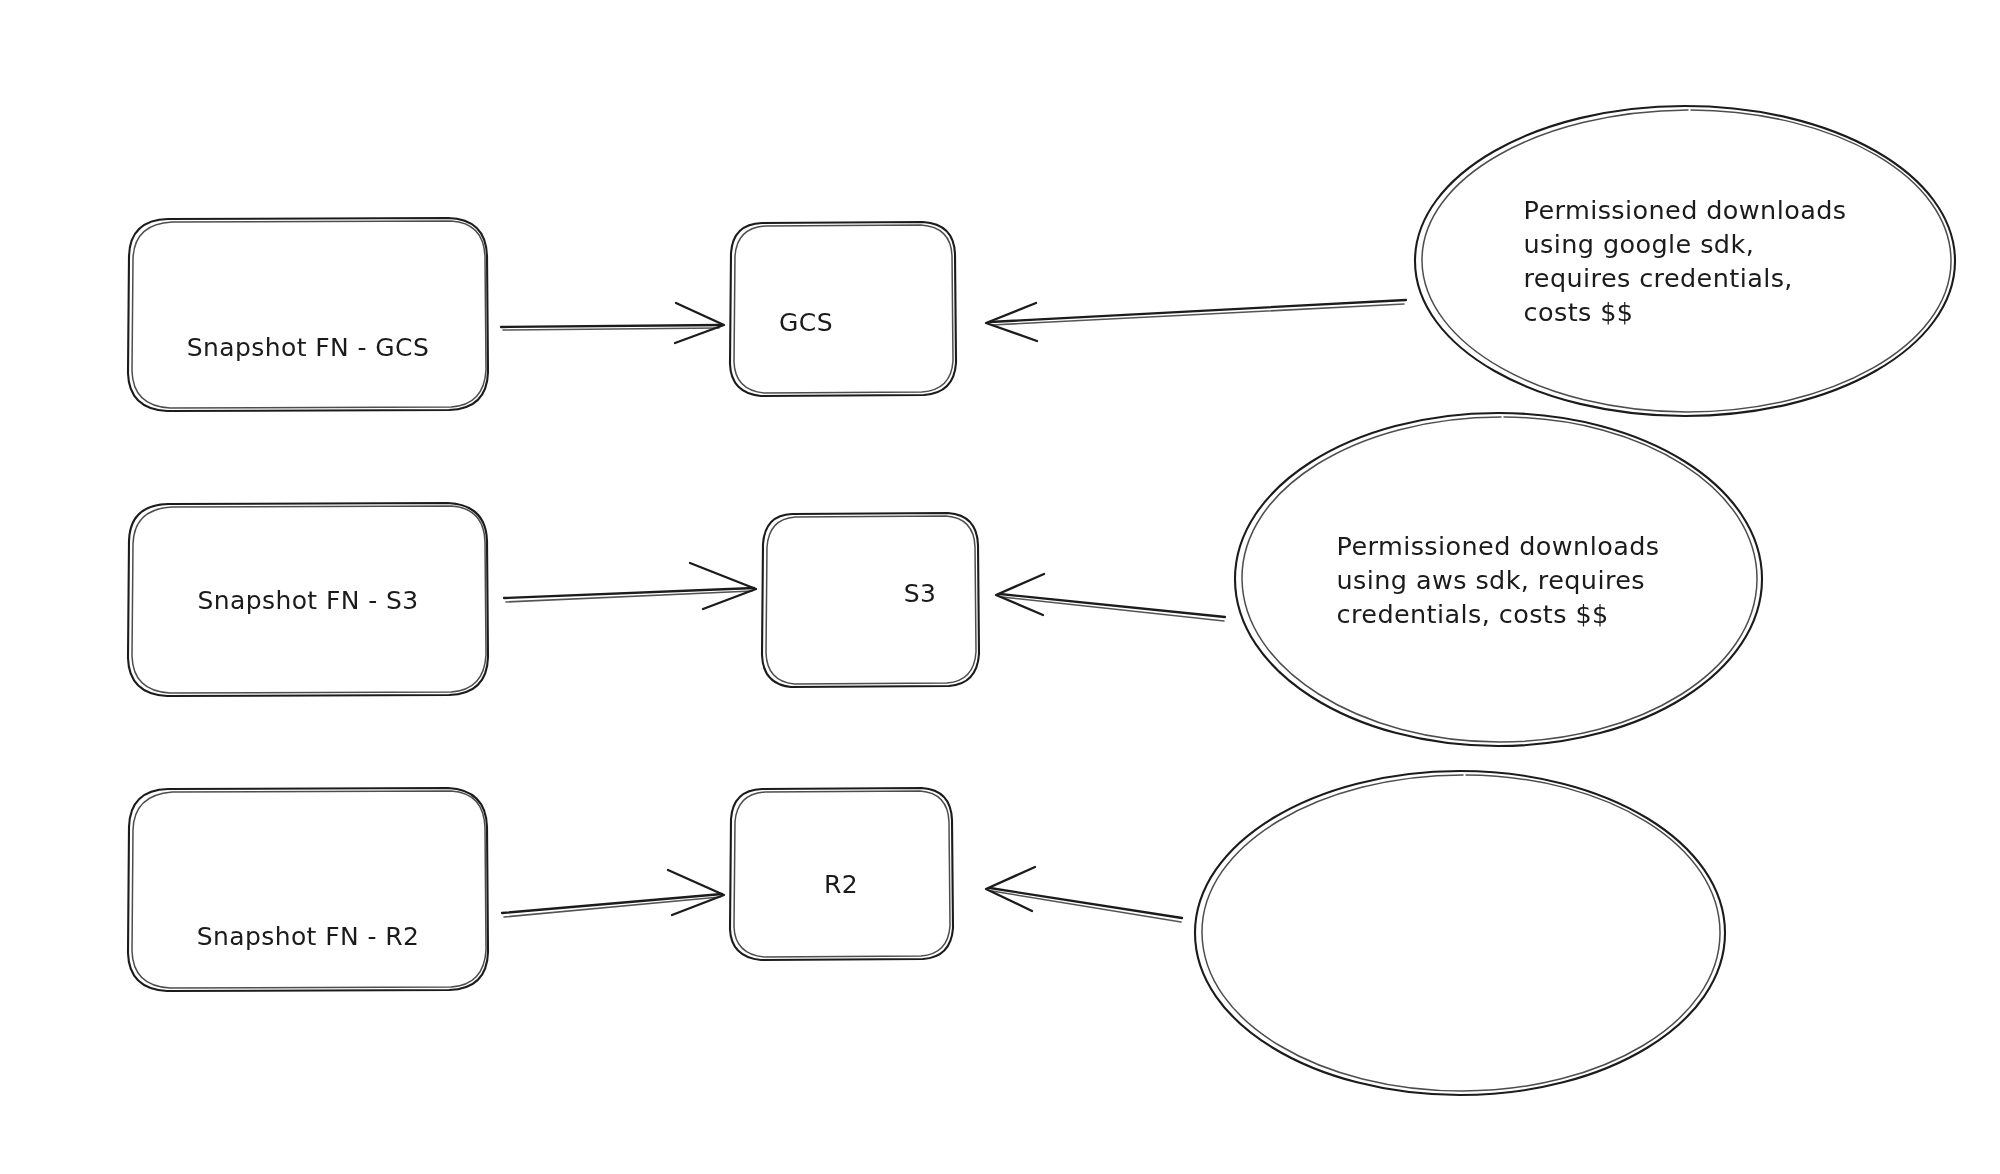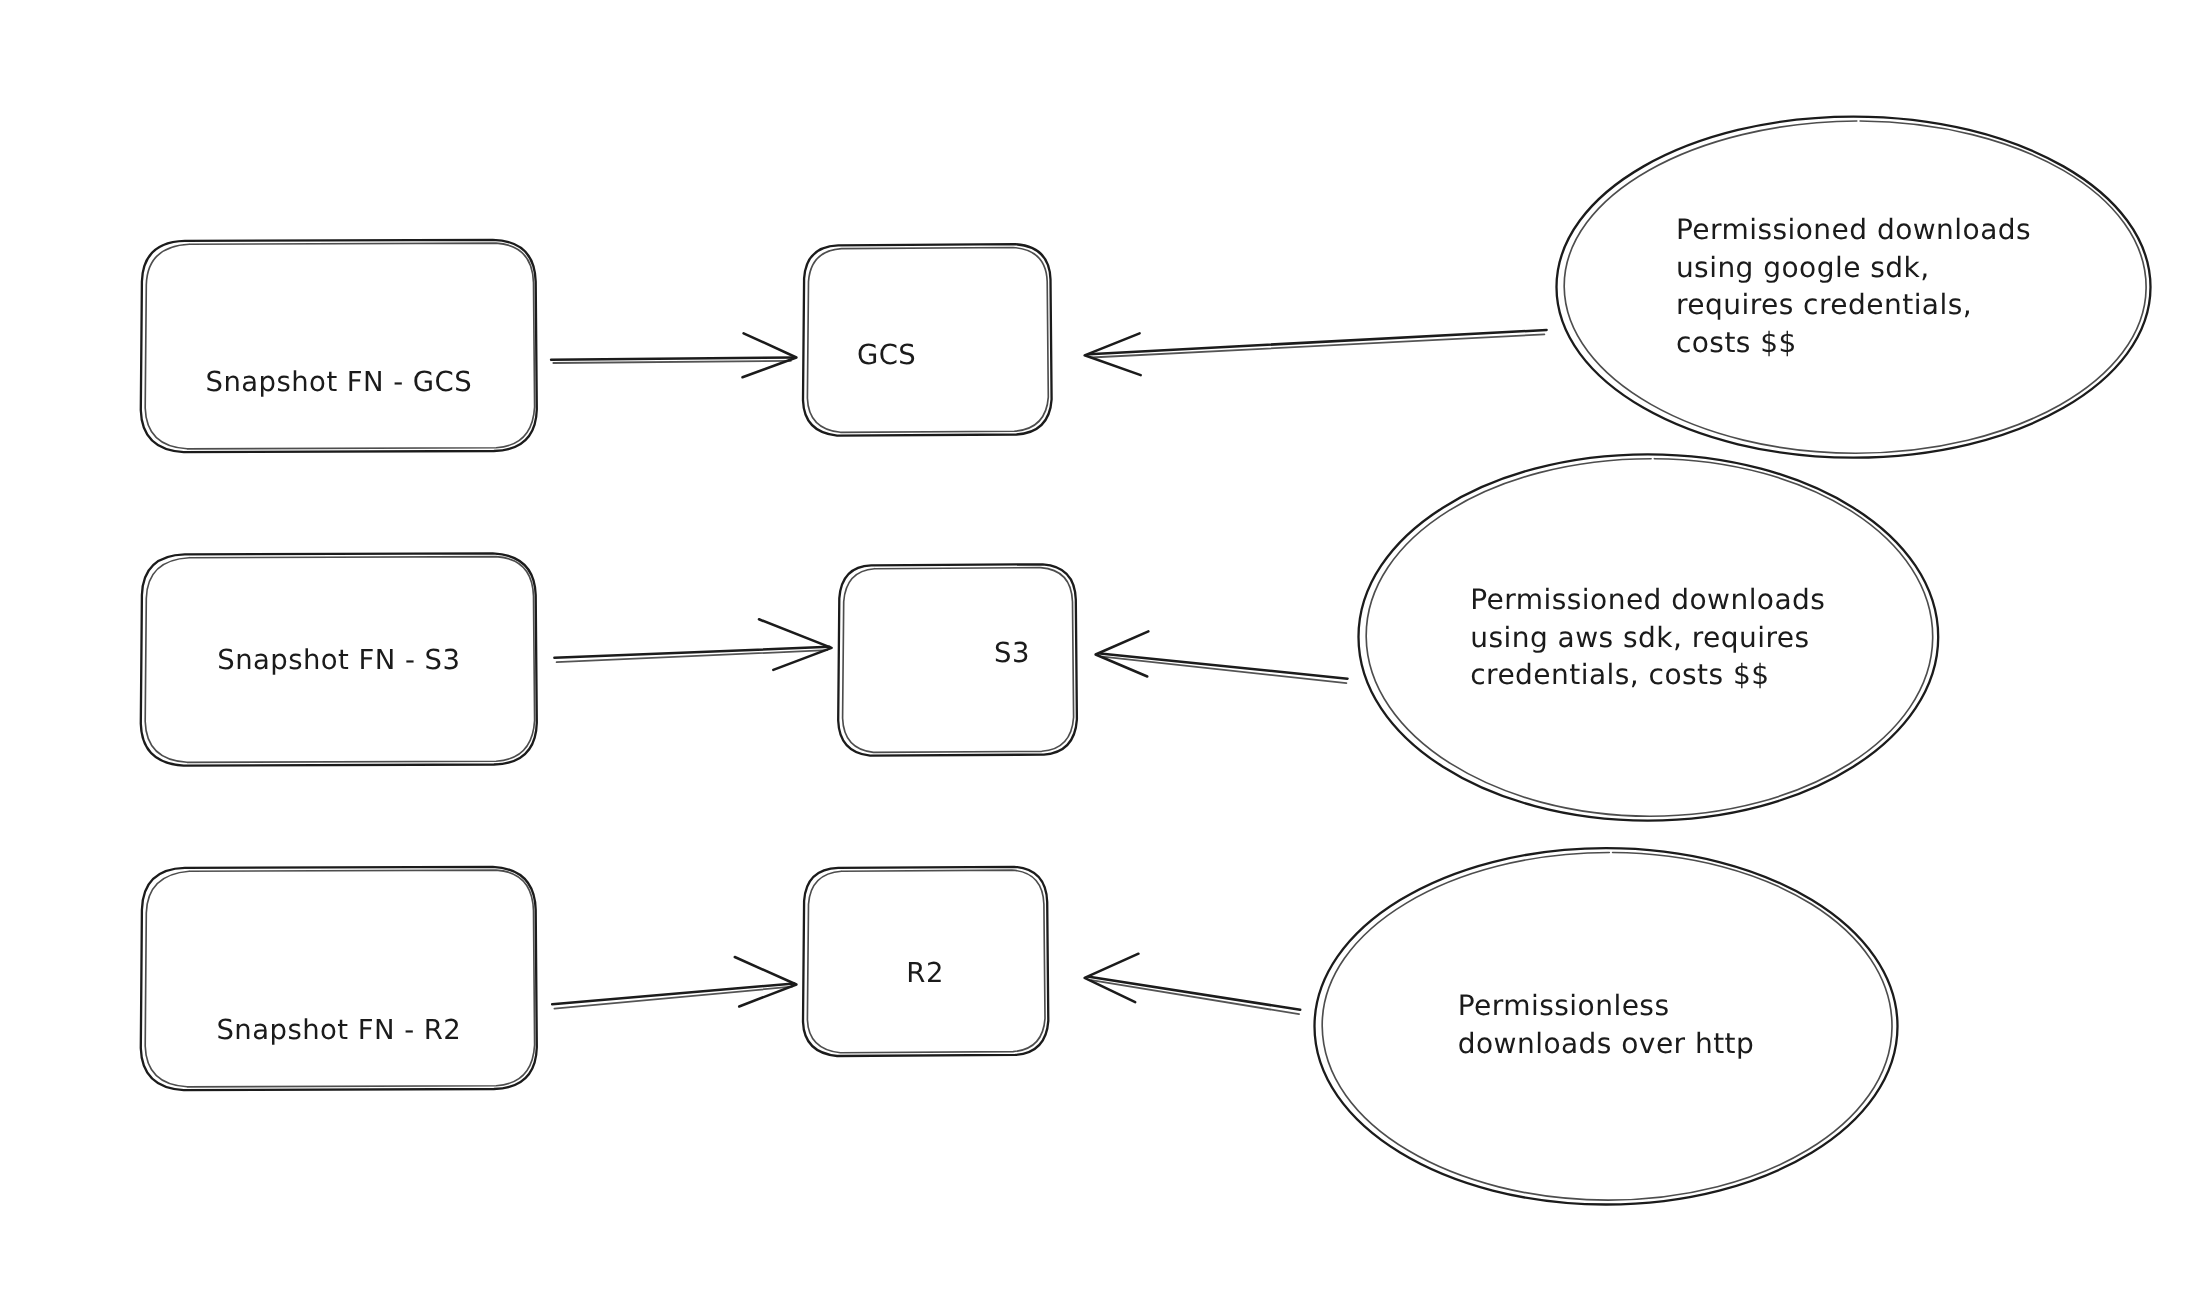--- a/index.html
+++ b/index.html
@@ -187,16 +187,14 @@
   <div class="label store-label" style="left:920px; top:593px;">S3</div>
 
   <div class="label note-label" style="left:1498px; top:580px;">Permissioned downloads
 using aws sdk, requires
 credentials, costs $$</div>
 
   <div class="label node-label" style="left:308px; top:936px;">Snapshot FN - R2</div>
 
   <div class="label store-label" style="left:841px; top:884px;">R2</div>
 
-  <div class="label note-label" style="left:1460px; top:932px;">Permissionless
-downloads over http</div>
 
 </div>
 
 </body></html>

